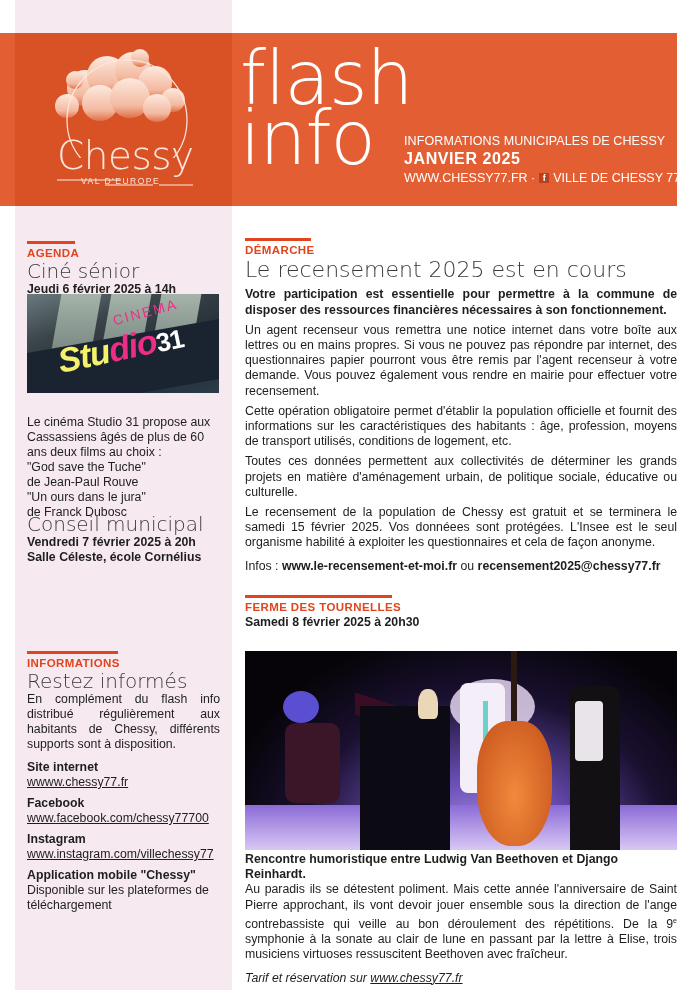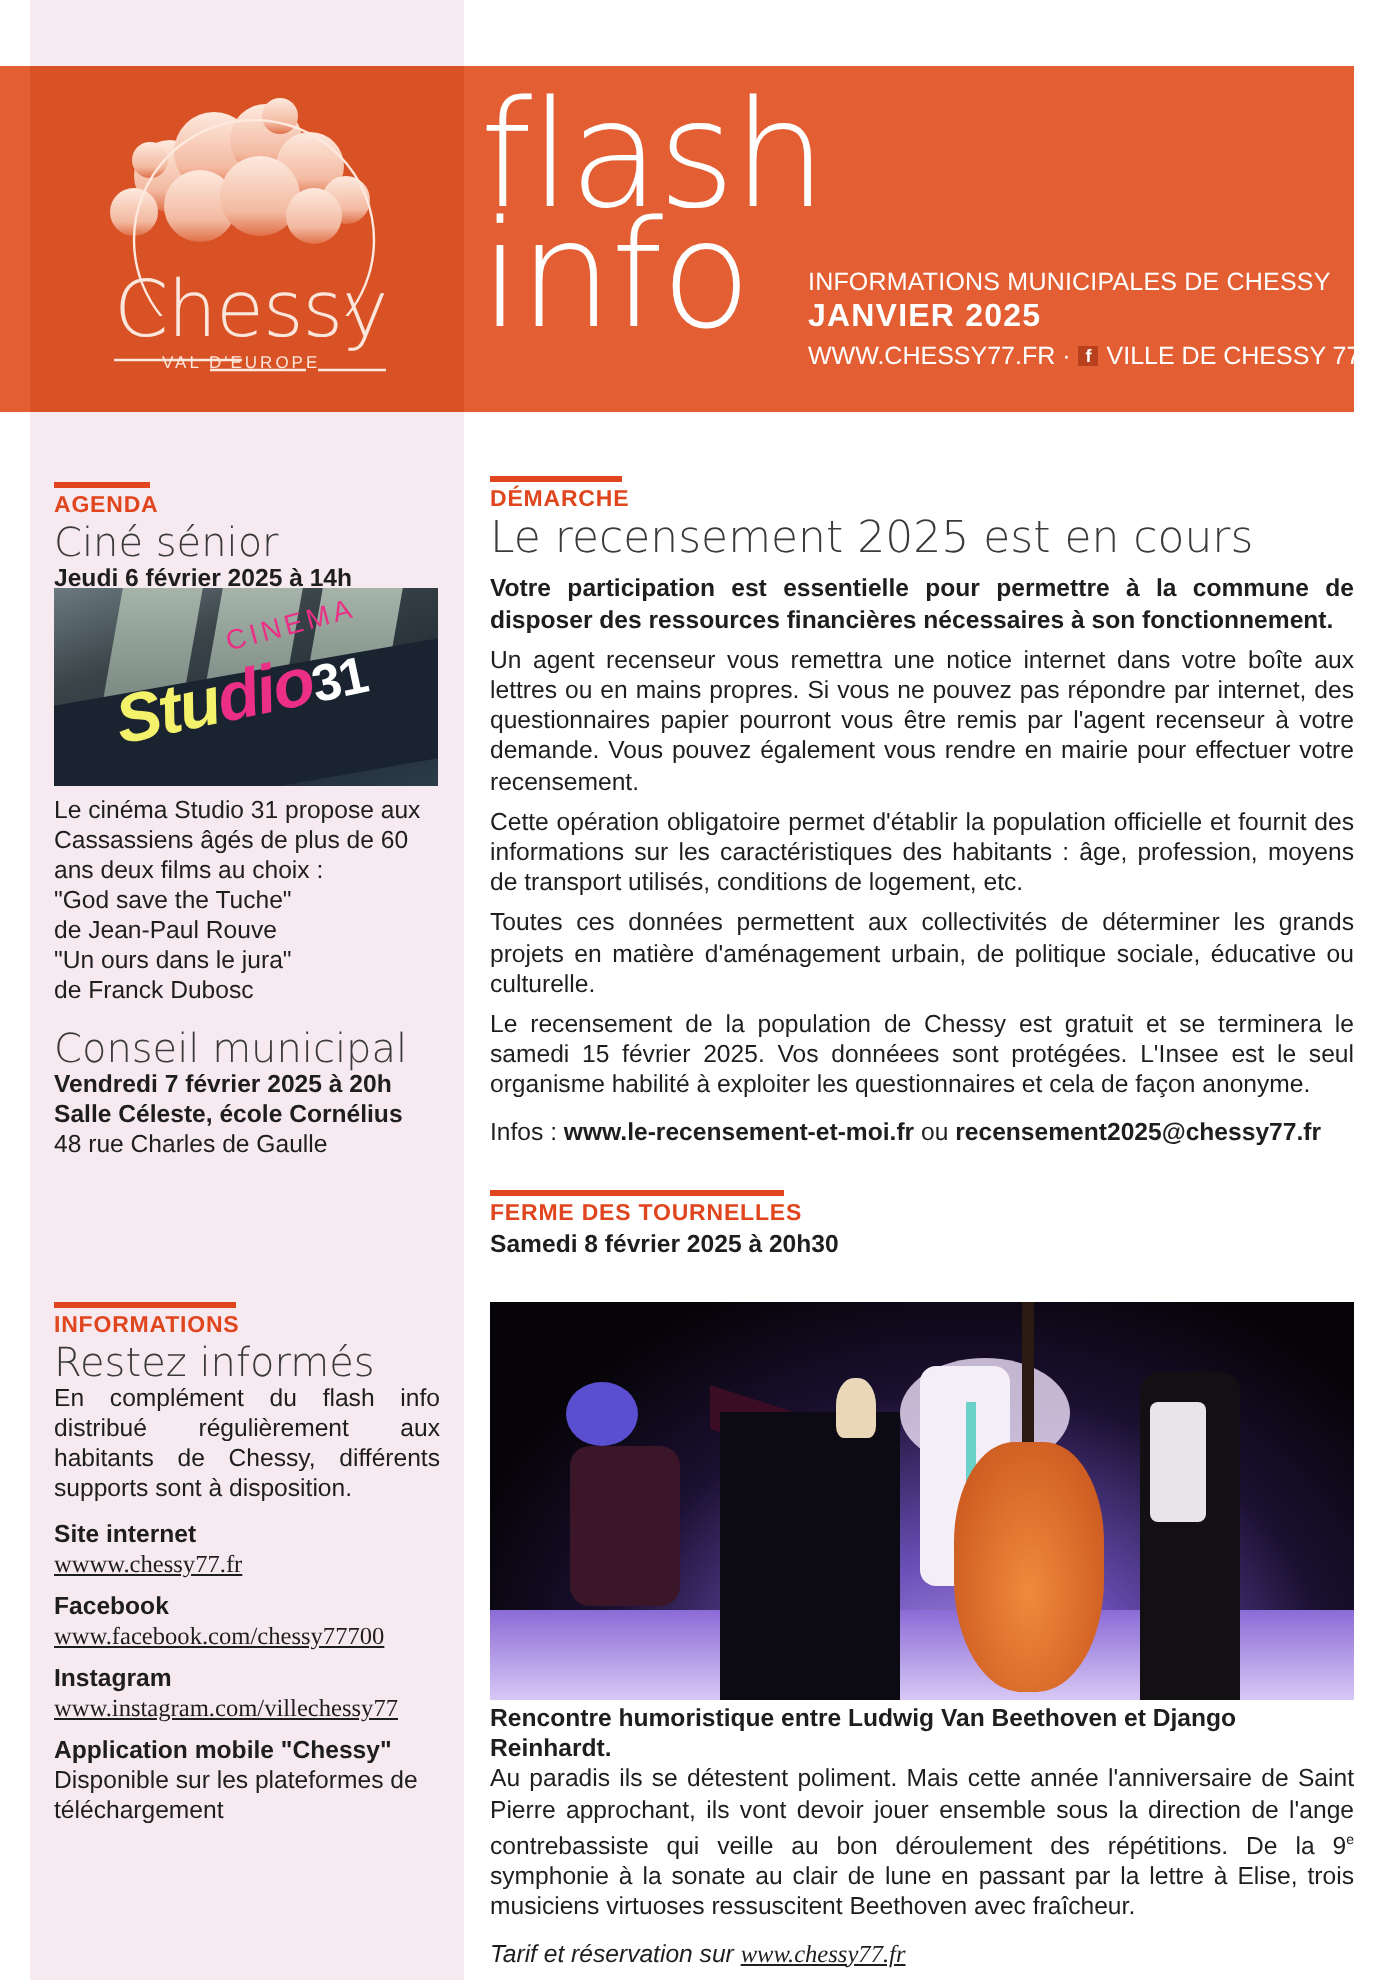--- a/index.html
+++ b/index.html
@@ -119,21 +119,21 @@
       position: absolute; left: 215px; top: 32px; width: 45px; height: 110px; background: #f4eef8; border-radius: 8px;
     }
     .concert-img .wings {
       position: absolute; left: 205px; top: 28px; width: 85px; height: 55px; background: rgba(240,225,250,0.8); border-radius: 50%;
     }
     .concert-img .tie { position: absolute; left: 238px; top: 50px; width: 5px; height: 50px; background: #6cd1c8; }
     .concert-img .man3 { position: absolute; left: 325px; top: 35px; width: 50px; height: 164px; background: #131014; border-radius: 10px 10px 0 0; }
     .concert-img .vest { position: absolute; left: 330px; top: 50px; width: 28px; height: 60px; background: #e8e4ea; border-radius: 4px; }
     .concert-img .bust { position: absolute; left: 173px; top: 38px; width: 20px; height: 30px; background: #e9d7b8; border-radius: 45% 45% 20% 20%; }
 
-    .link { text-decoration: underline; font-family: Liberation Serif, serif; }
+    .link { text-decoration: underline; }
   </style>
 </head>
 <body>
 
 <div class="left-col"></div>
 <div class="banner"></div>
 <div class="banner-strip"></div>
 <div class="banner-left"></div>
 
 <div class="logo">
@@ -193,33 +193,32 @@
 
 <div class="studio-img">
   <div class="win" style="left:30px;"></div>
   <div class="win" style="left:80px;"></div>
   <div class="win" style="left:130px;"></div>
   <div style="position:absolute;left:0;top:42px;width:192px;height:60px;background:#1a2430;transform:skewY(-10deg);"></div>
   <div class="cinema">CINEMA</div>
   <div class="studio"><span>Stu</span><em>dio</em><i>31</i></div>
 </div>
 
-<div class="left-content" style="top:398px;">
+<div class="left-content" style="top:415px;">
   <p>Le cinéma Studio 31 propose aux Cassassiens âgés de plus de 60 ans deux films au choix :</p>
   <p>"God save the Tuche"</p>
   <p>de Jean-Paul Rouve</p>
   <p>"Un ours dans le jura"</p>
   <p>de Franck Dubosc</p>
 </div>
 
 <div class="left-content" style="top:514px;">
   <div class="sec-title">Conseil municipal</div>
   <div class="bold-line">Vendredi 7 février 2025 à 20h</div>
   <div class="bold-line">Salle Céleste, école Cornélius</div>
-  <div>48 rue Charles de Gaulle</div>
 </div>
 
 <div class="left-content" style="top:651px;">
   <div class="sec-bar" style="width:91px;"></div>
   <div class="kicker">INFORMATIONS</div>
   <div class="sec-title">Restez informés</div>
   <p class="justify">En complément du flash info distribué régulièrement aux habitants de Chessy, différents supports sont à disposition.</p>
 
   <div style="margin-top:8px;">
     <div class="bold-line">Site internet</div>

